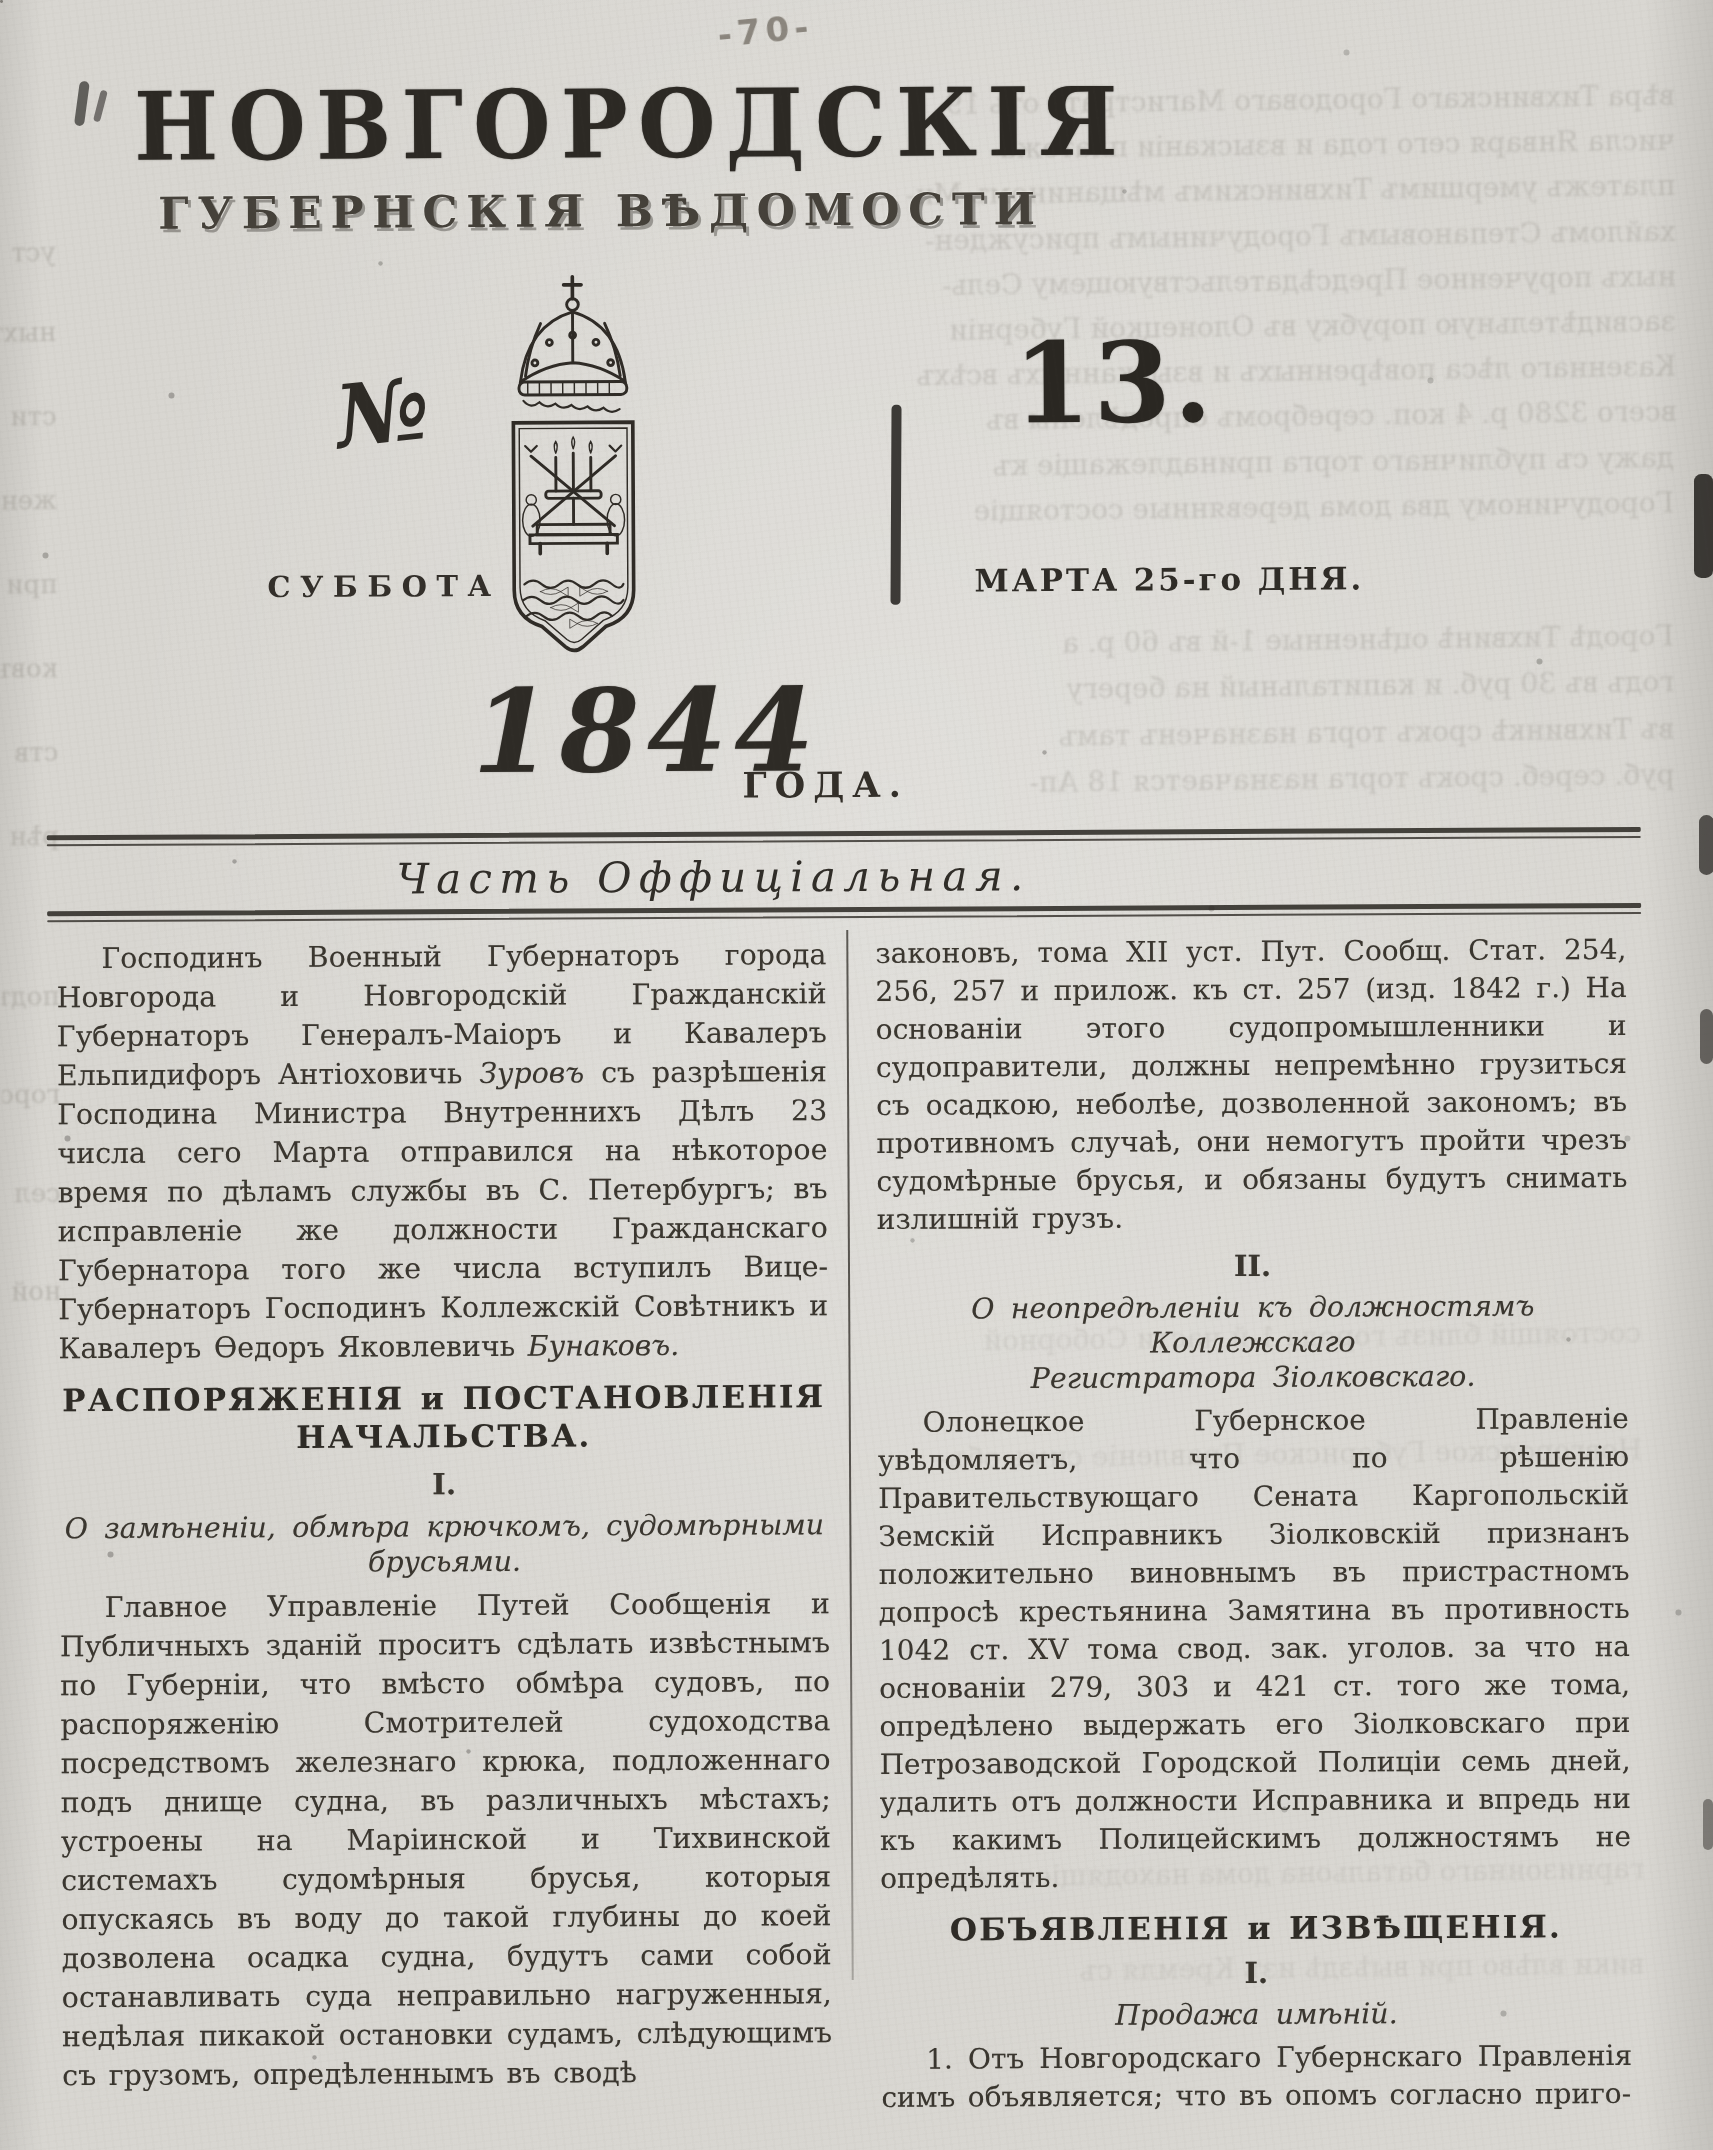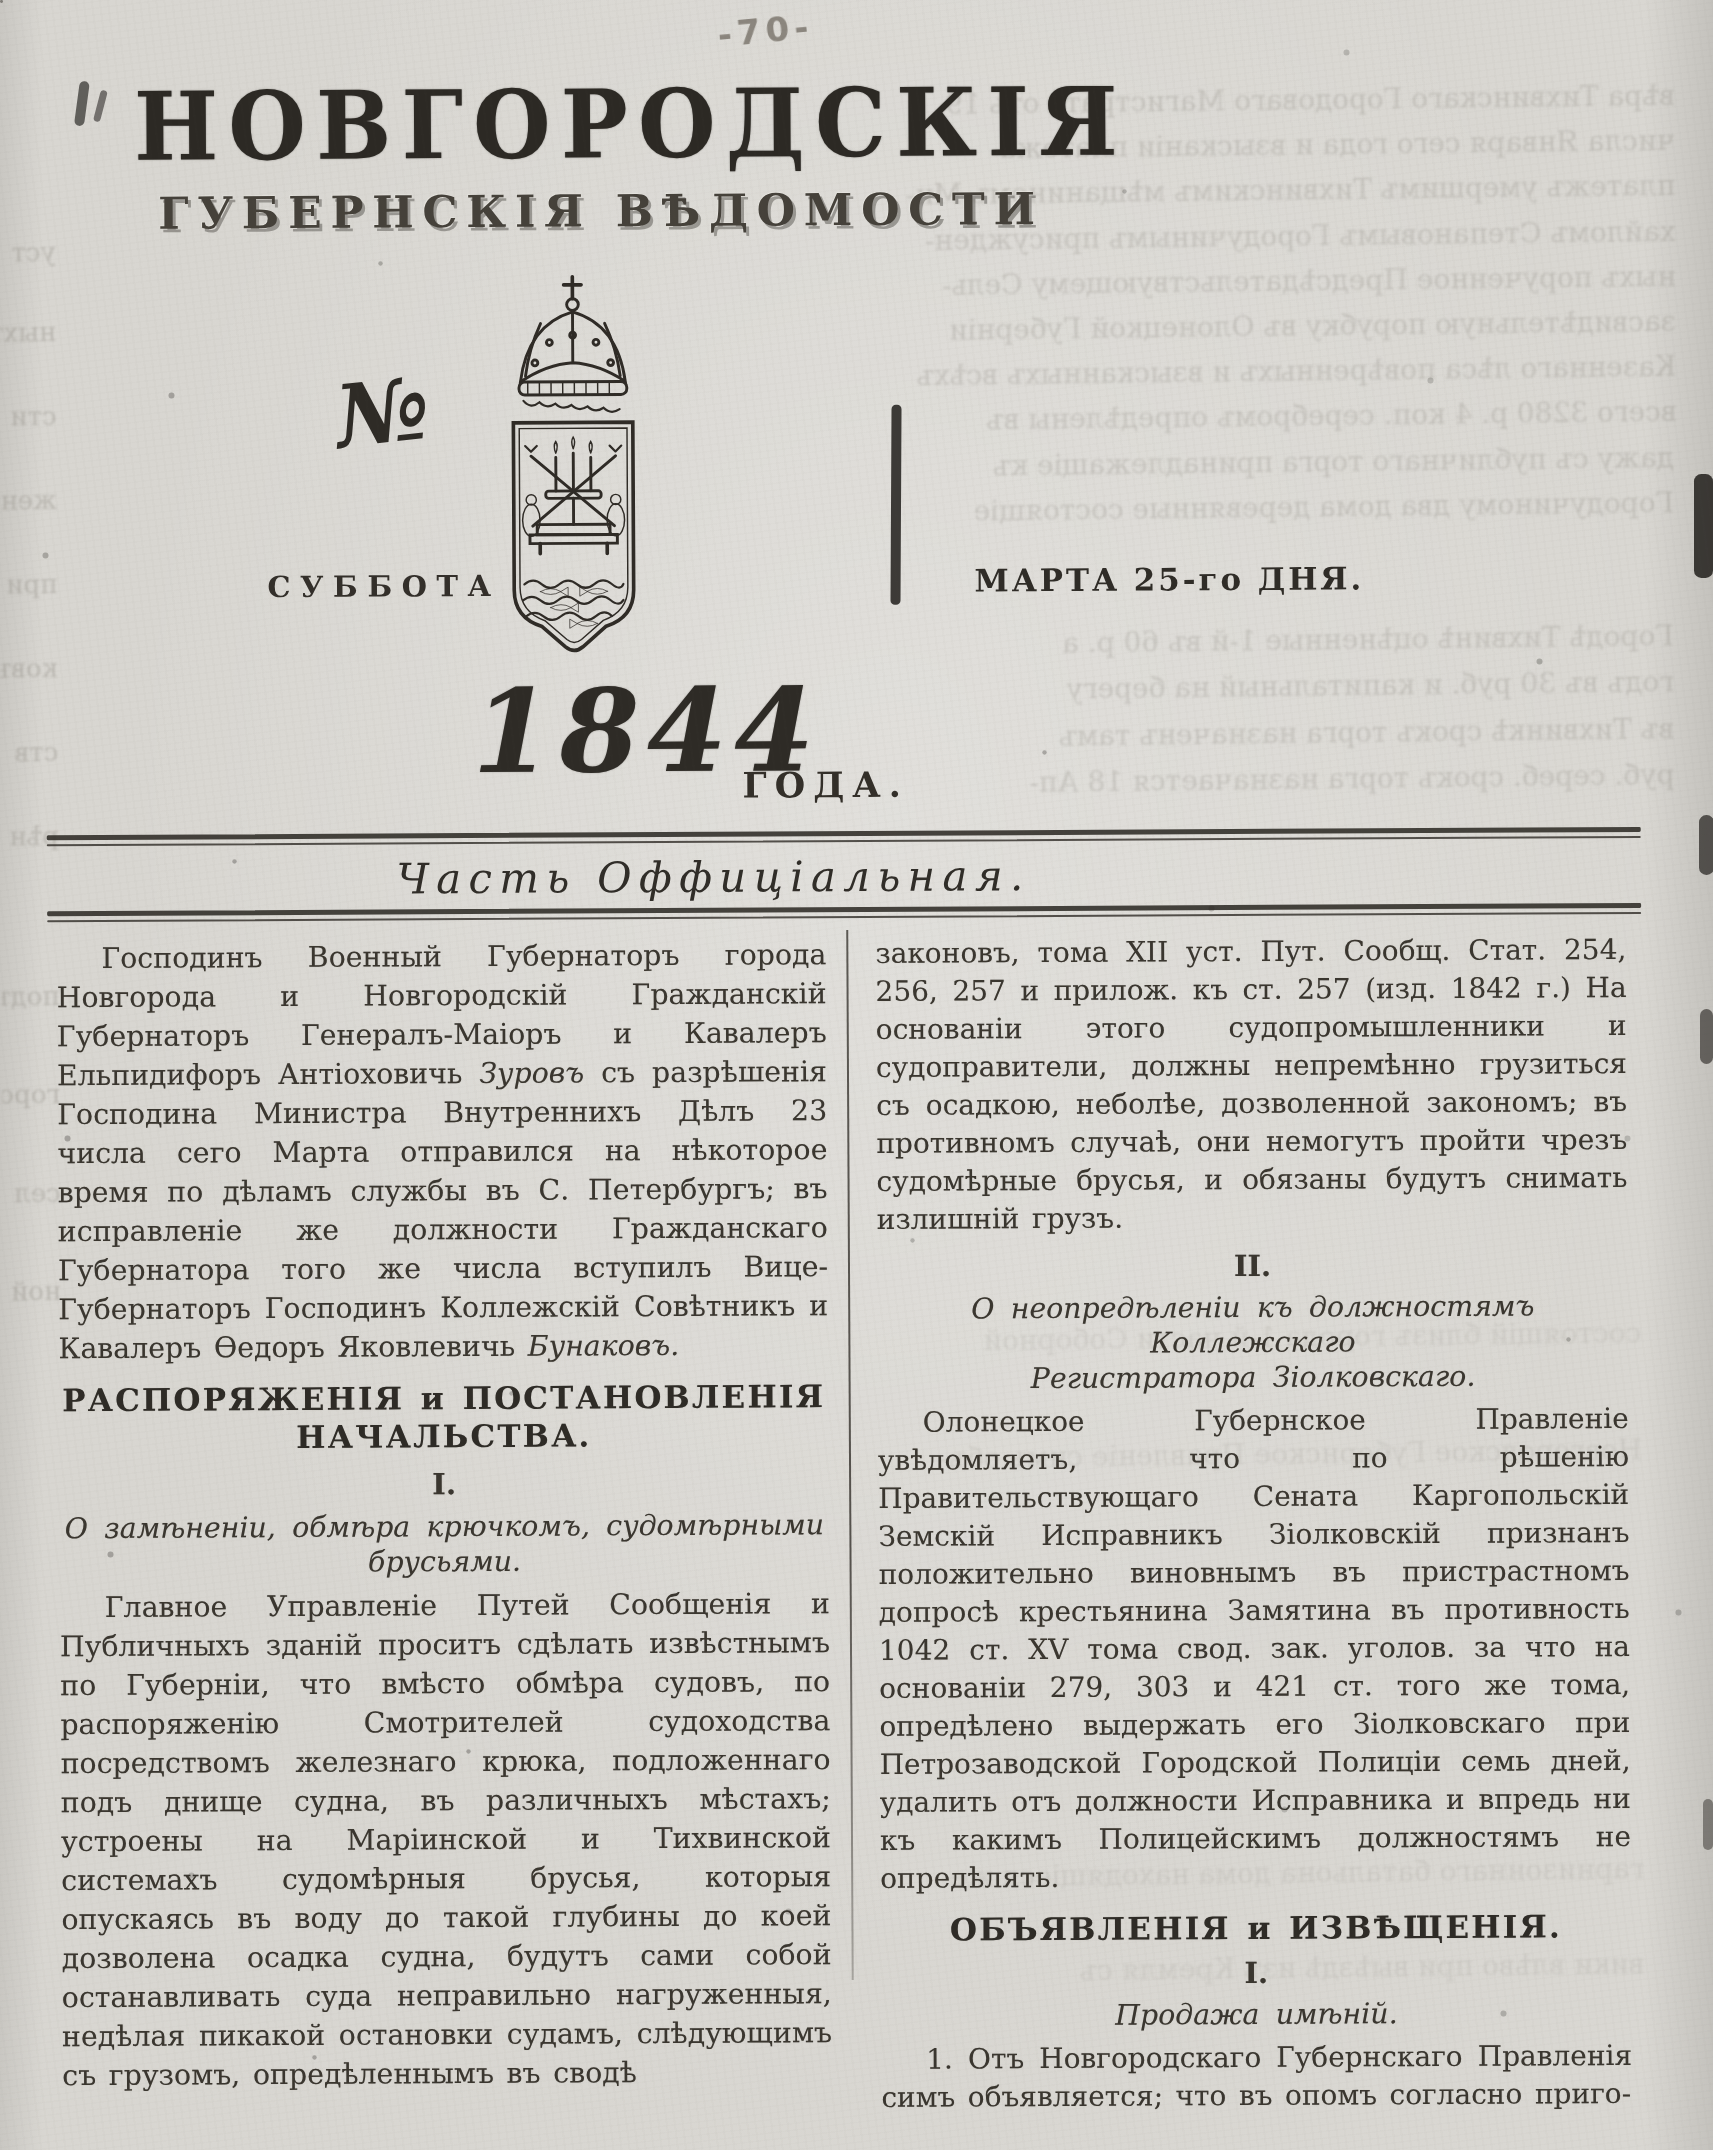--- a/index.html
+++ b/index.html
@@ -127,20 +127,21 @@
     <div class="bt bt-left abs" style="left:1.5px;top:977px;width:58px;">подъ</div>
     <div class="bt bt-left abs" style="left:1.5px;top:1075px;width:58px;">горо</div>
     <div class="bt bt-left abs" style="left:1.5px;top:1174px;width:58px;">сел</div>
     <div class="bt bt-left abs" style="left:1.5px;top:1272px;width:58px;">ной</div>
 
     <div class="abs handnum">-70-</div>
 
     <div class="abs mast-title">НОВГОРОДСКІЯ</div>
     <div class="abs mast-sub">ГУБЕРНСКІЯ ВѢДОМОСТИ</div>
     <div class="abs numero">№</div>
+    <div class="abs issue">13.</div>
     <div class="abs weekday">СУББОТА</div>
     <div class="abs dateline">МАРТА 25-го ДНЯ.</div>
     <div class="abs year">1844</div>
     <div class="abs yearword">ГОДА.</div>
 
     <div class="abs coa">
       <svg viewBox="0 0 204 552">
         <g stroke-width="4">
           <path d="M102 6 v30 M90 17 h24" stroke-width="5"></path>
           <circle cx="102" cy="44" r="8"></circle>

